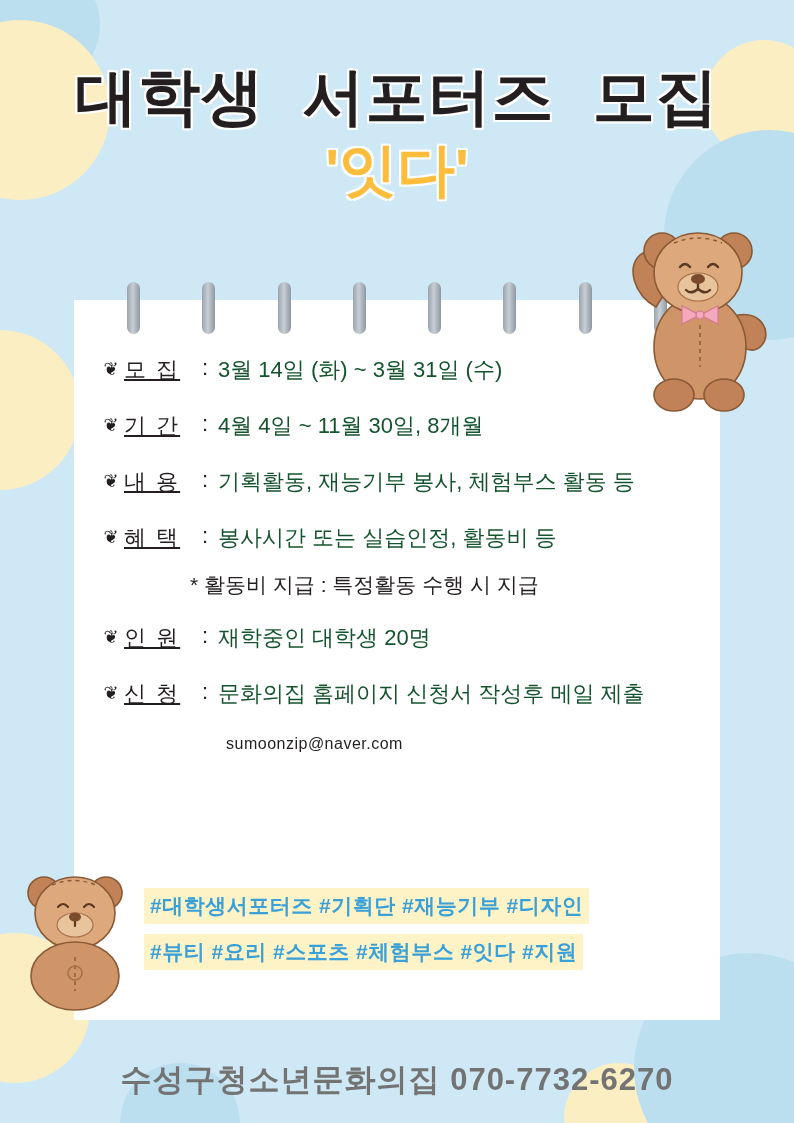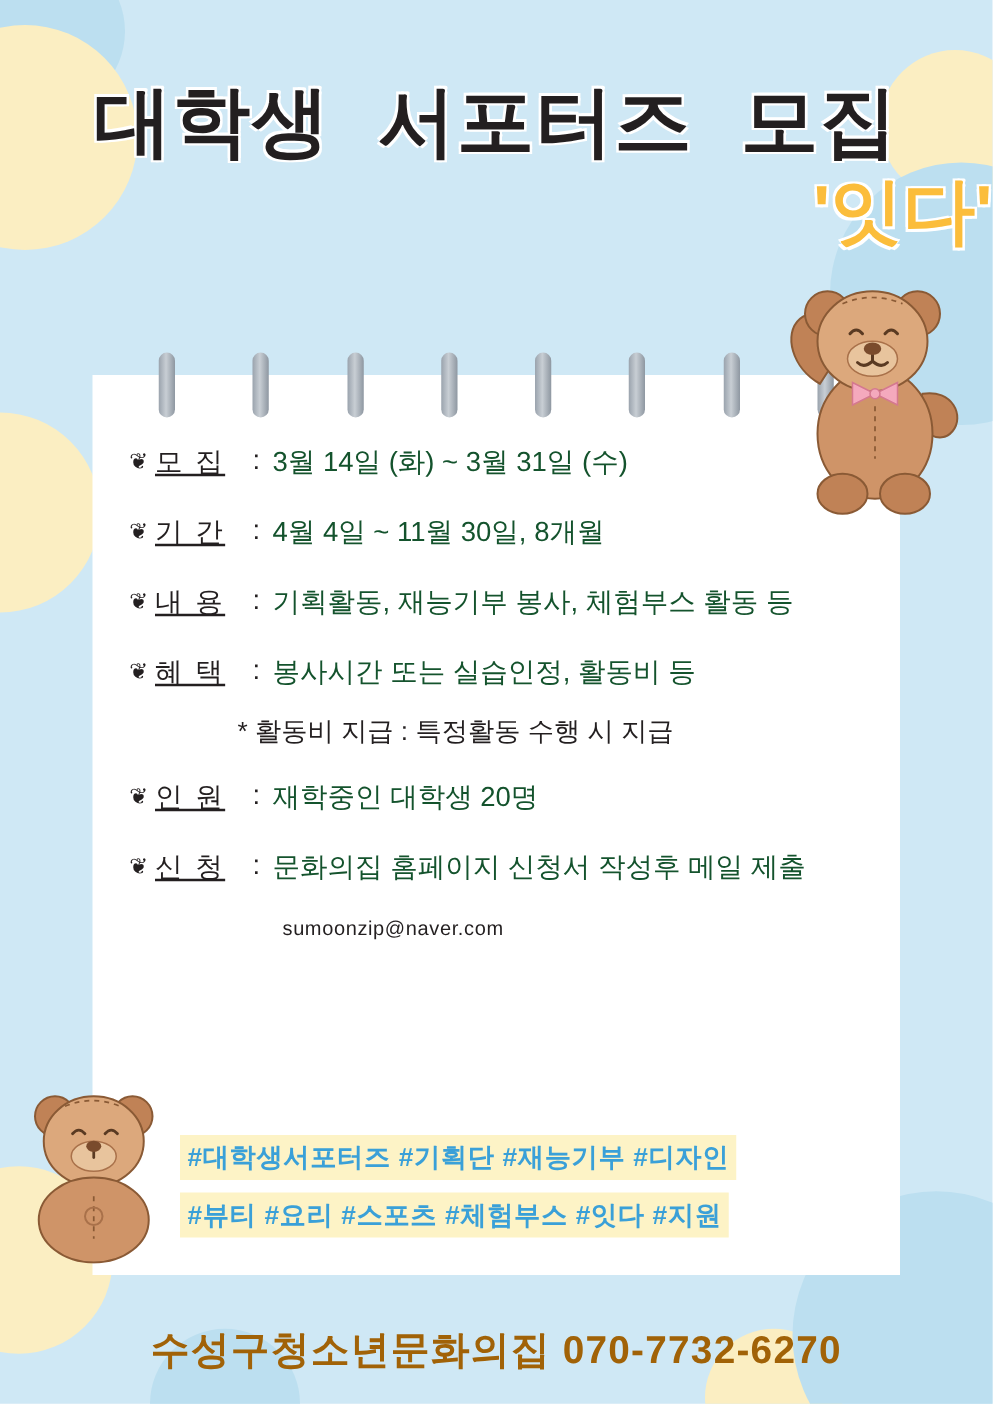--- a/index.html
+++ b/index.html
@@ -93,21 +93,20 @@
     margin-top: 4px;
     font-size: 58px;
     font-weight: bold;
     color: #fbbd3b;
     line-height: 1.05;
     text-shadow:
       2px 2px 0 #ffffff,
       -2px 2px 0 #ffffff,
       2px -2px 0 #ffffff,
       -2px -2px 0 #ffffff;
-    text-align: right;
   }
 
   
   .card {
     position: absolute;
     left: 74px;
     top: 300px;
     width: 646px;
     height: 720px;
     background: #ffffff;
@@ -188,21 +187,21 @@
     padding-left: 128px;
     font-size: 16px;
     color: #231f20;
     letter-spacing: 0.5px;
   }
 
   
   .tags {
     position: absolute;
     left: 70px;
-    top: 608px;
+    top: 588px;
     width: 520px;
   }
   .tag-line {
     display: inline-block;
     background: #fdf3c6;
     color: #3aa0d8;
     font-size: 21px;
     font-weight: bold;
     padding: 4px 6px;
     margin-bottom: 10px;
@@ -211,21 +210,21 @@
 
   
   .footer {
     position: absolute;
     left: 0;
     bottom: 22px;
     width: 100%;
     text-align: center;
     font-size: 31px;
     font-weight: bold;
-    color: #a16207;
+    color: #737373;
     letter-spacing: 1px;
     z-index: 6;
   }
 
   
   .bear {
     position: absolute;
     z-index: 7;
   }
   .bear-top {

